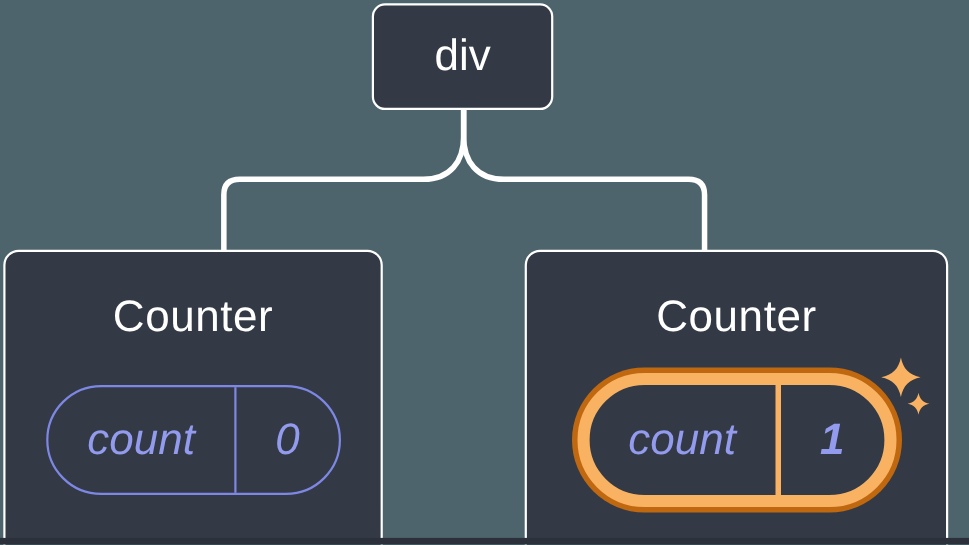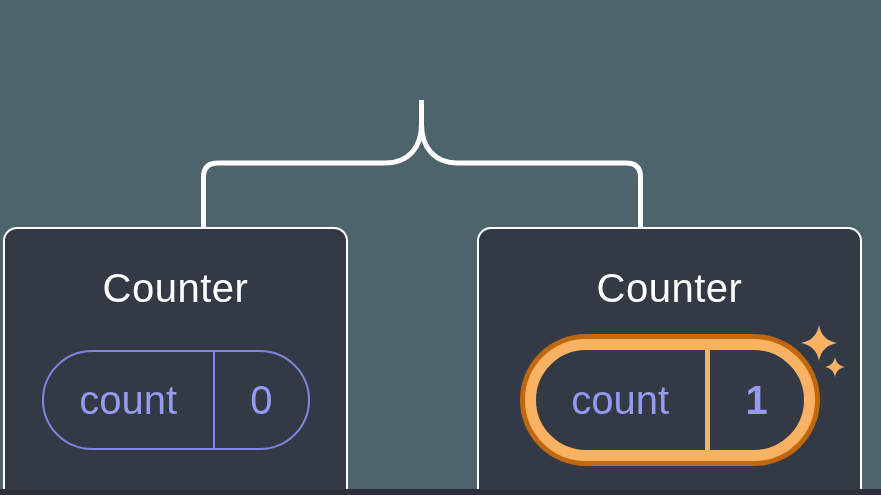--- a/index.html
+++ b/index.html
@@ -75,20 +75,21 @@
     display: flex;
     align-items: stretch;
     border-radius: 999px;
     font-size: 40px;
     color: var(--state-purple-text);
   }
   .state-pill .seg {
     display: flex;
     align-items: center;
     justify-content: center;
+    font-style: italic;
   }
   .seg-label { flex: 0 0 65%; }
   .seg-value { flex: 1 1 auto; }
   .pill-plain {
     margin-top: 38px;
     width: 268px;
     height: 100px;
     border: 2.5px solid var(--state-purple-border);
   }
   .pill-plain .seg-label { border-right: 2.5px solid var(--state-purple-border); }
@@ -120,20 +121,23 @@
 </head>
 <body>
 
 <div class="stage">
 
   <svg class="connector-svg" viewBox="0 0 881 495" xmlns="http://www.w3.org/2000/svg">
     <path d="M421.5 100 L421.5 124 C421.5 147 409 163 385 163 L218 163 Q203.5 163 203.5 177 L203.5 228"></path>
     <path d="M421.5 100 L421.5 124 C421.5 147 434 163 458 163 L626 163 Q640.5 163 640.5 177 L640.5 228"></path>
   </svg>
 
+  <div class="node root-node">
+    <span>div</span>
+  </div>
 
   <div class="node counter-node counter-left">
     <div class="counter-title">Counter</div>
     <div class="state-pill pill-plain">
       <div class="seg seg-label">
         <span>count</span>
       </div>
       <div class="seg seg-value">
         <span>0</span>
       </div>

